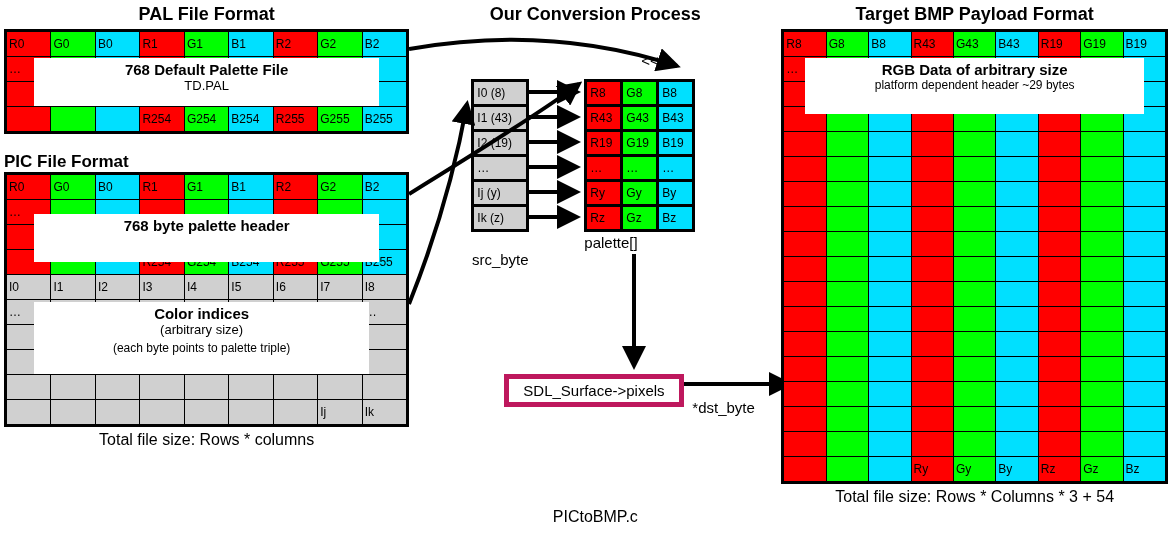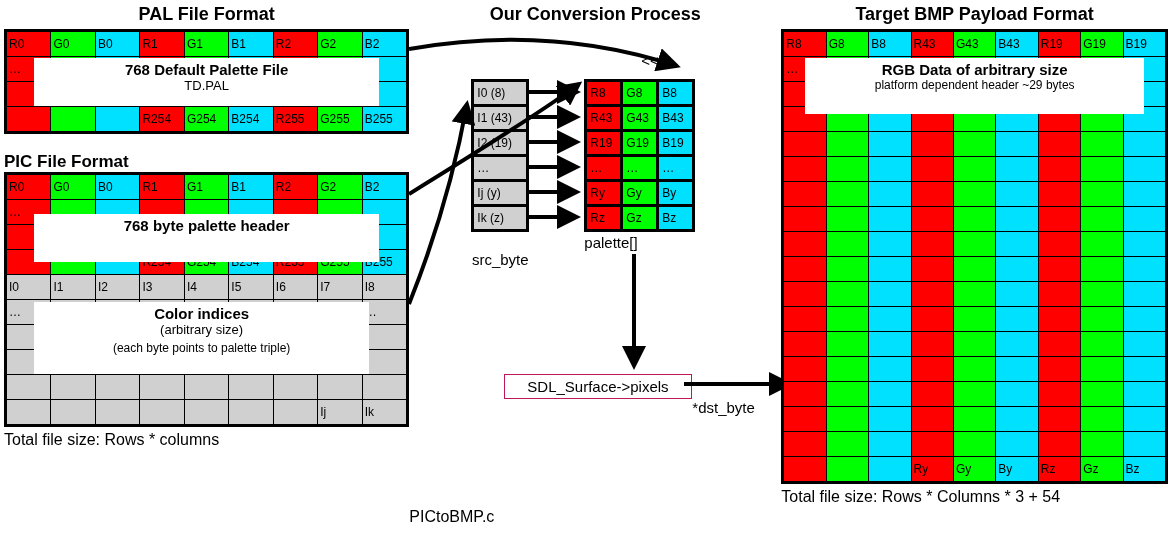--- a/index.html
+++ b/index.html
@@ -32,37 +32,37 @@
   .g { background: #00ff00; }
   .b { background: #00e0ff; }
   .gr { background: #d0d0d0; }
   .overlay {
     position: absolute;
     background: #fff;
     text-align: center;
   }
   .bold { font-weight: bold; }
   .small { font-size: 12px; }
-  .caption { font-size: 16px; margin-top: 4px; }
+  .caption { text-align: center; font-size: 16px; margin-top: 4px; }
   .sec-title { font-size: 17px; font-weight: bold; text-align: left; }
   .mid-tables {
     position: absolute;
     top: 75px;
     left: 62px;
     display: flex;
     gap: 55px;
   }
   .mid-tables table { border-collapse: collapse; }
   .mid-tables td { border: 3px solid #000000; height: 25px; width: 40px; font-size: 12px; padding: 0 3px; white-space: nowrap; }
   .lookup td { width: 36px; }
   .sdl-box {
     position: absolute;
     top: 370px; left: 95px;
-    border: 1px solid #be185d;
-    padding: 3px 22px;
+    border: 5px solid #be185d;
+    padding: 3px 14px;
     font-size: 15px;
     background: #fff;
   }
   .label { position: absolute; font-size: 15px; }
   svg.arrows { position: absolute; top: 0; left: 0; pointer-events: none; }
 </style>
 </head>
 <body>
 
 <div class="container">

